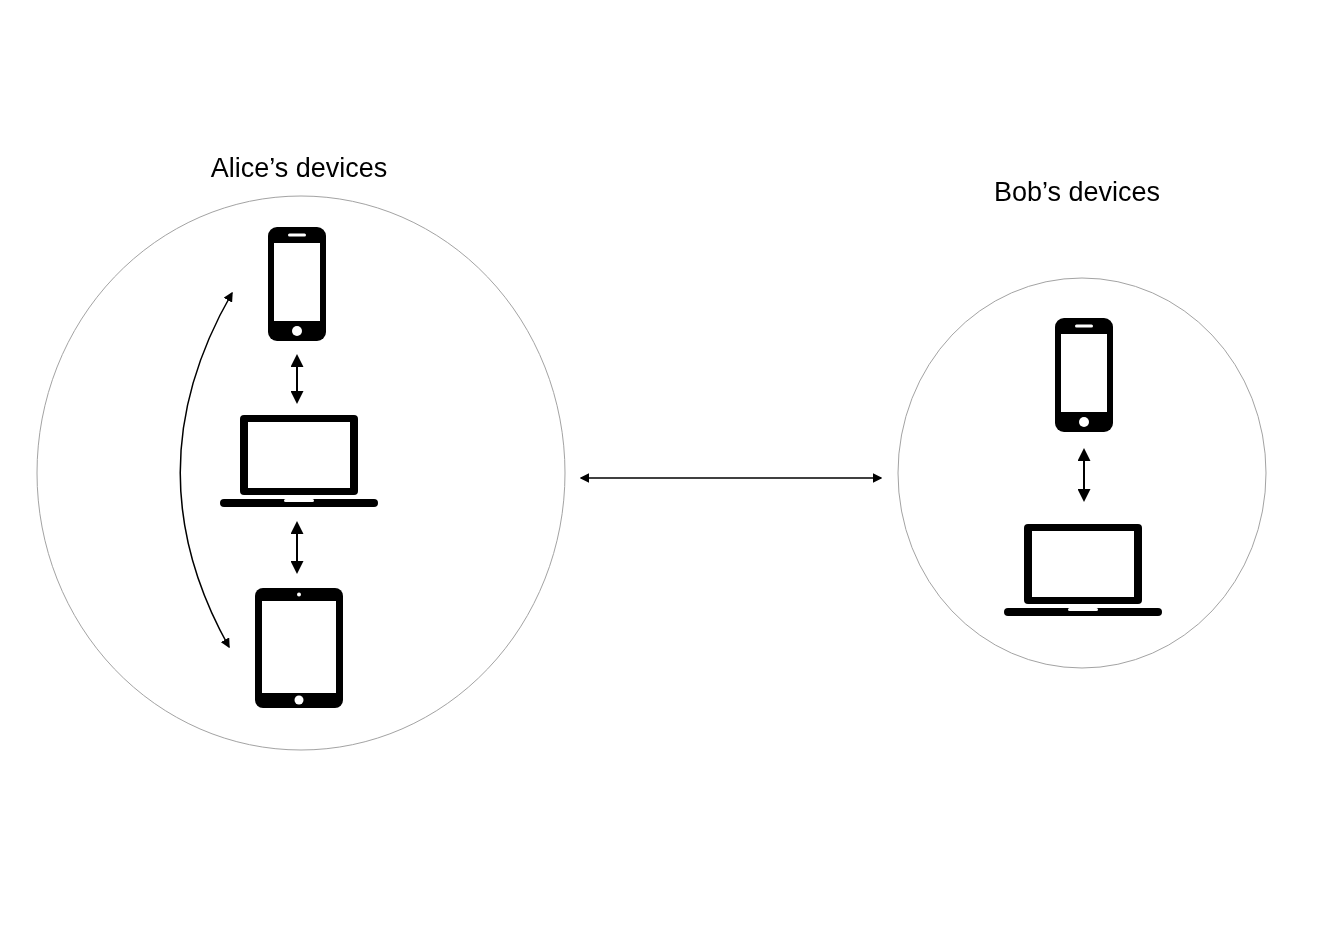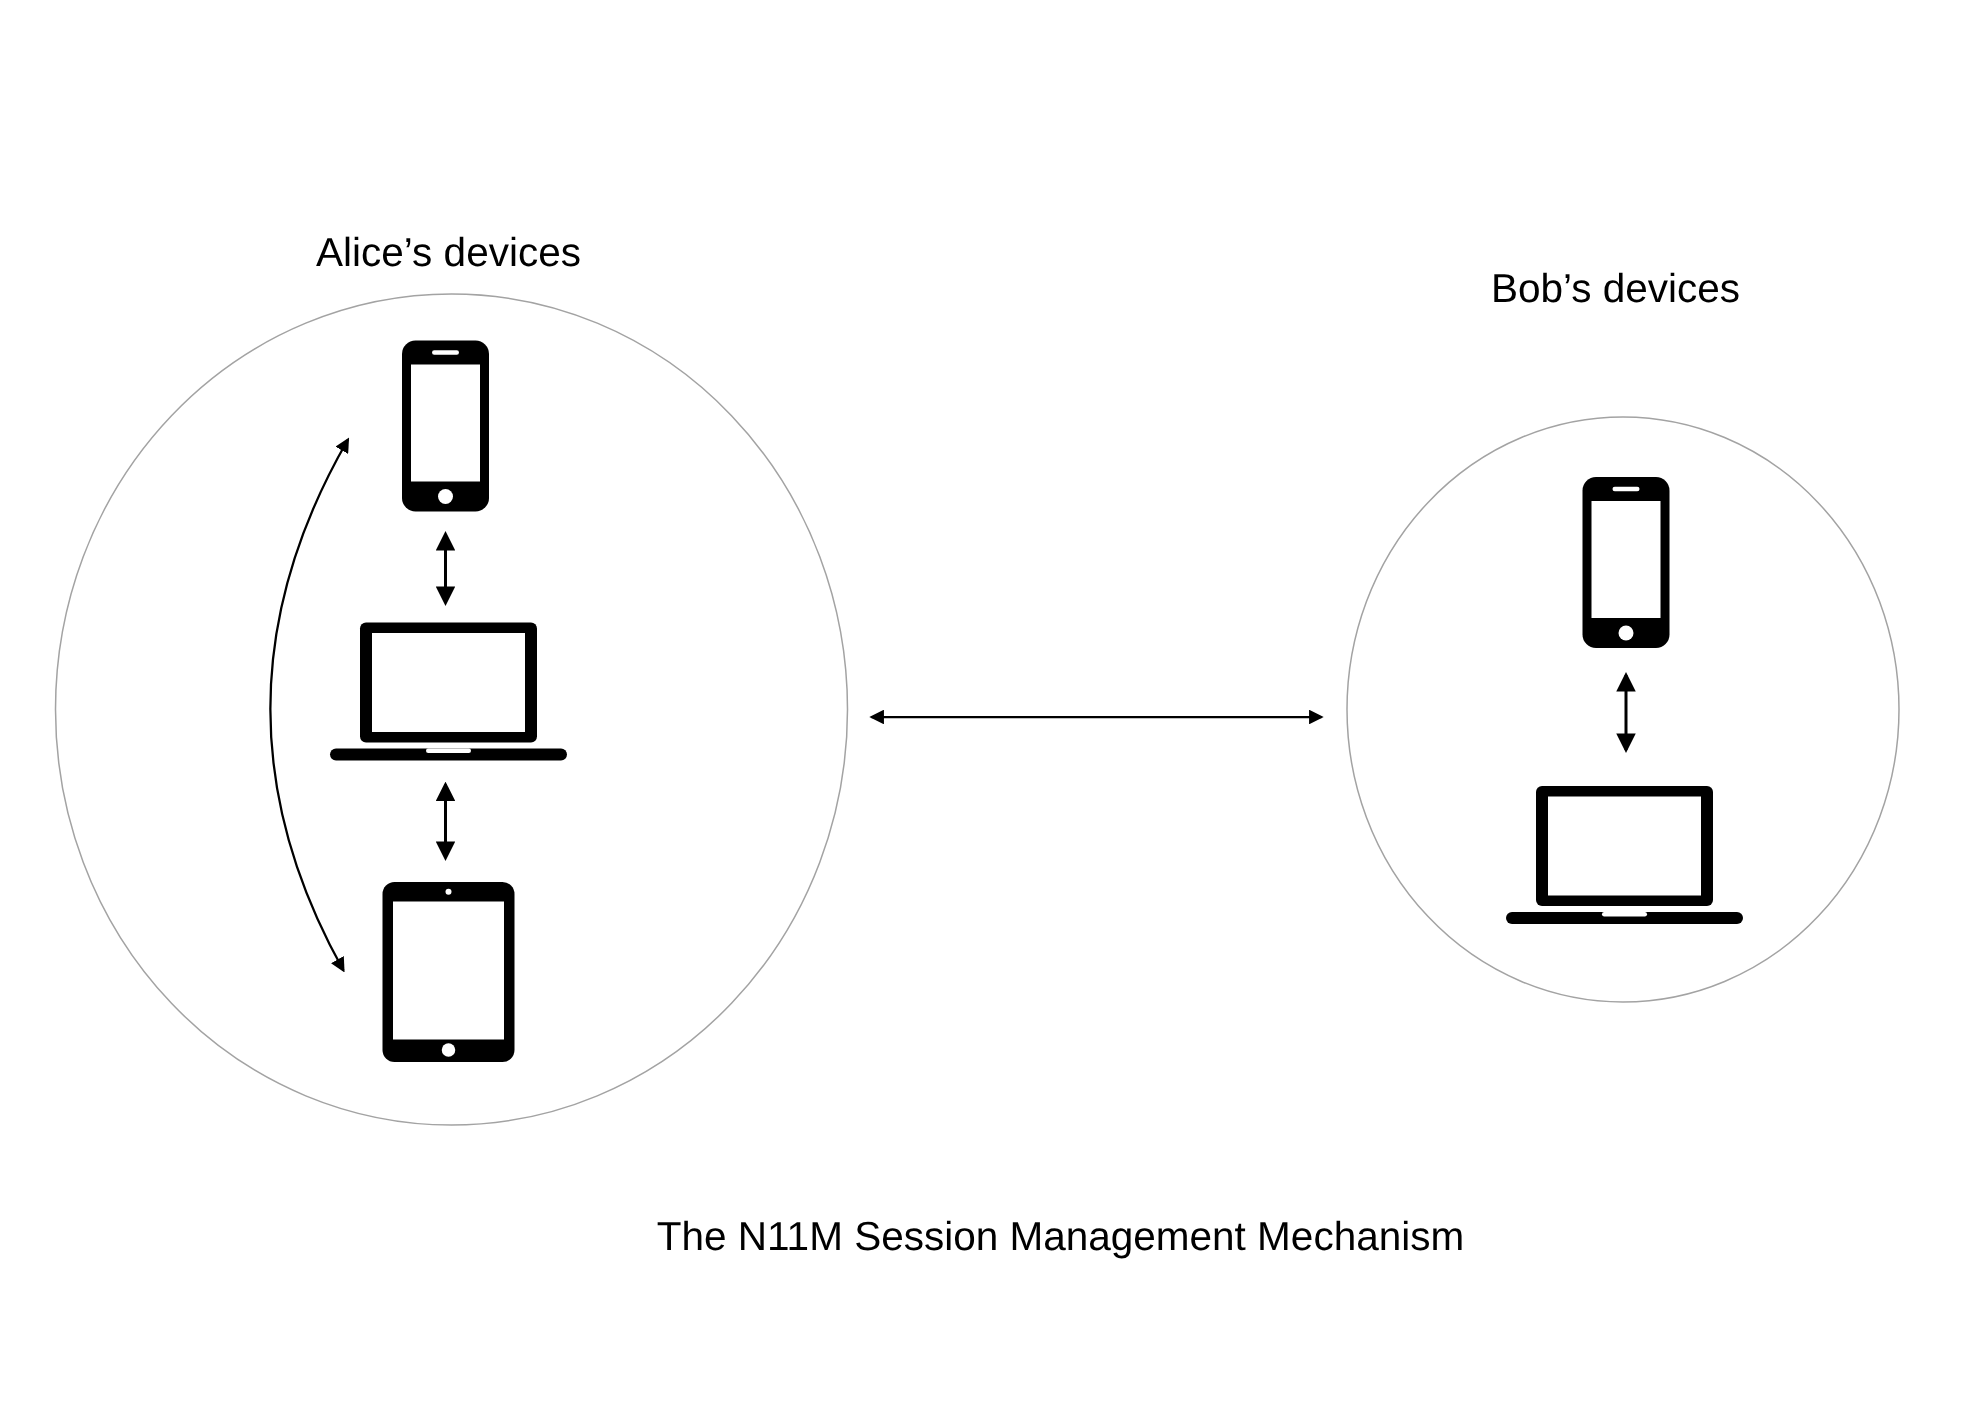--- a/index.html
+++ b/index.html
@@ -88,15 +88,14 @@
     <line x1="297" y1="523" x2="297" y2="572" stroke="#000" stroke-width="2" marker-start="url(#ah)" marker-end="url(#ah)"></line>
     <path d="M232 293 Q130 470 229 647" fill="none" stroke="#000" stroke-width="1.5" marker-start="url(#ah)" marker-end="url(#ah)"></path>
     <line x1="1084" y1="450" x2="1084" y2="500" stroke="#000" stroke-width="2" marker-start="url(#ah)" marker-end="url(#ah)"></line>
     <line x1="581" y1="478" x2="881" y2="478" stroke="#000" stroke-width="1.5" marker-start="url(#ah)" marker-end="url(#ah)"></line>
   </svg>
 
   <div class="group-label" style="left:299px; top:152px;">Alice’s devices</div>
 
   <div class="group-label" style="left:1077px; top:152px;margin-top:24px;">Bob’s devices</div>
 
-  <div class="diagram-title" style="left:707px; top:808px;">The N11M Session Management Mechanism</div>
 
 </div>
 
 </body></html>

